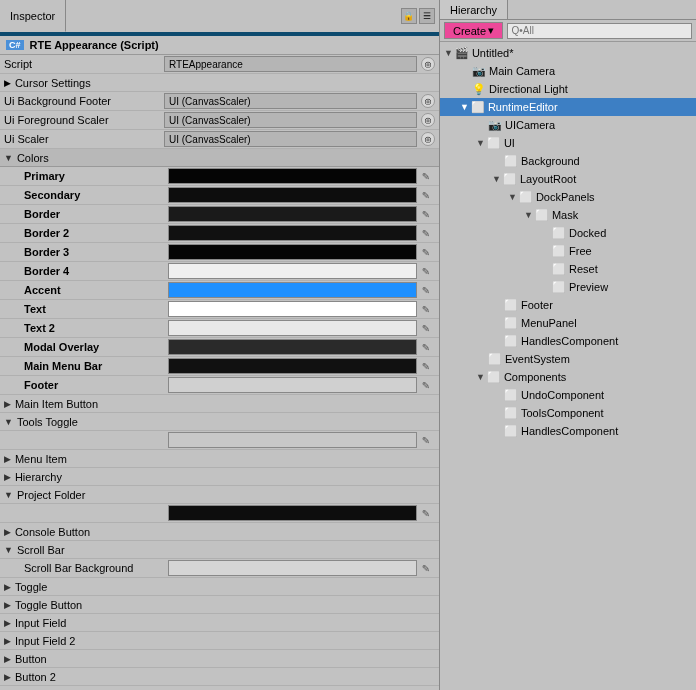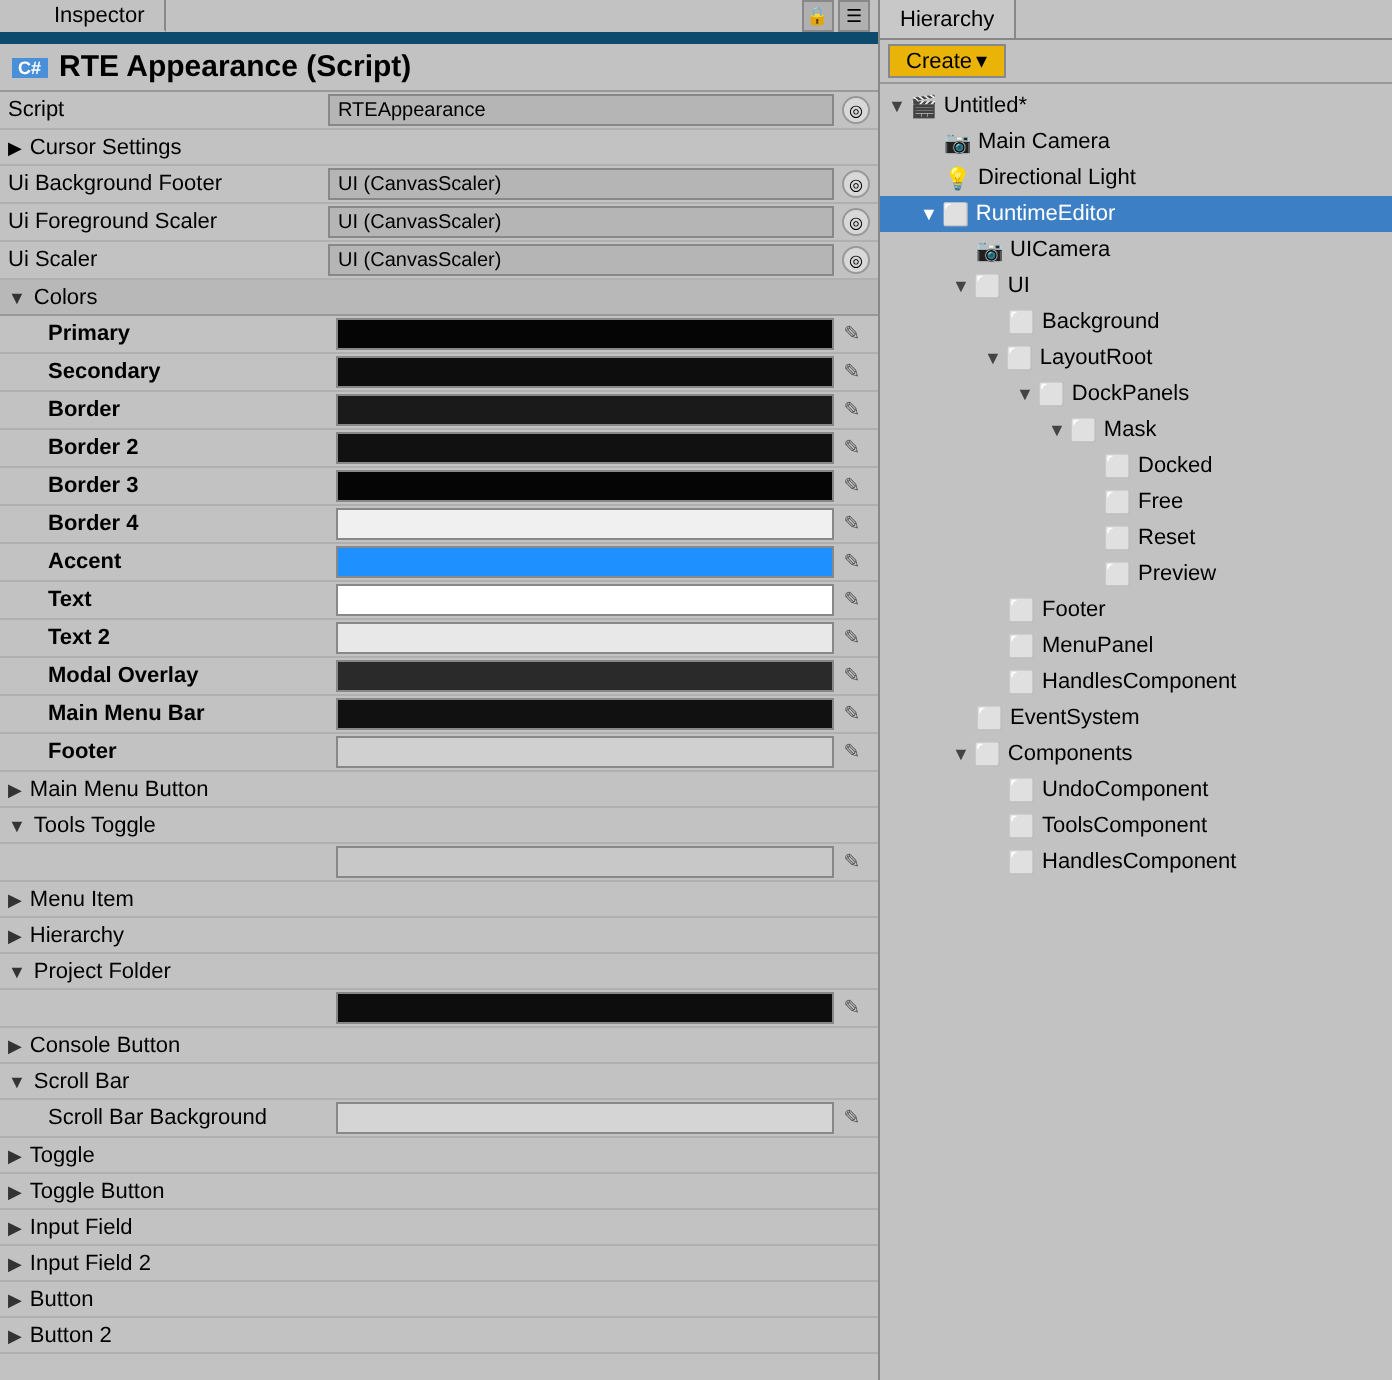--- a/index.html
+++ b/index.html
@@ -19,23 +19,22 @@
       height: 690px;
       background: #c2c2c2;
       display: flex;
       flex-direction: column;
       border-right: 1px solid #888;
     }
 
     .tab-bar {
       display: flex;
       background: #c2c2c2;
-      border-bottom: 6px solid #0c4a6e;
-      height: 22px;
-      padding-left: 17px;
+      border-bottom: 4px solid #0c4a6e;
+      height: 36px;
     }
 
     .tab {
       padding: 2px 10px;
       font-size: 11px;
       cursor: pointer;
       border-right: 1px solid #888;
       display: flex;
       align-items: center;
       background: #c8c8c8;
@@ -68,21 +67,21 @@
 
     .script-row {
       display: flex;
       align-items: center;
       padding: 3px 6px;
       background: #c2c2c2;
       border-bottom: 1px solid #999;
     }
 
     .script-label {
-      font-size: 15px;
+      font-size: 11px;
       font-weight: bold;
       margin-right: 0;
     }
 
     .script-cs-badge {
       background: #4a90d9;
       color: white;
       font-size: 9px;
       padding: 0 3px;
       margin-right: 6px;
@@ -299,21 +298,21 @@
     .hierarchy-toolbar {
       display: flex;
       align-items: center;
       height: 22px;
       padding: 2px 4px;
       border-bottom: 1px solid #999;
       gap: 4px;
     }
 
     .create-btn {
-      background: #eab308;
+      background: #ec4899;
       border: 1px solid #888;
       padding: 1px 8px;
       font-size: 11px;
       cursor: pointer;
       display: flex;
       align-items: center;
       gap: 2px;
     }
 
     .search-box {
@@ -508,21 +507,21 @@
       <button class="eye-btn">✎</button>
     </div>
     <div class="color-swatch-row">
       <span class="row-label bold indent1">Footer</span>
       <div class="row-value light-gray"></div>
       <button class="eye-btn">✎</button>
     </div>
 
     <div class="subsection-header">
       <span class="triangle">▶</span>
-      <span>Main Menu Button</span>
+      <span>Main Item Button</span>
     </div>
 
     <div class="subsection-header">
       <span class="triangle">▼</span>
       <span>Tools Toggle</span>
     </div>
     <div class="color-swatch-row">
       <span class="row-label indent1"></span>
       <div class="row-value light-gray" style="background:#c8c8c8;"></div>
       <button class="eye-btn">✎</button>
@@ -603,20 +602,23 @@
     <div class="hierarchy-tab">
       <span>Hierarchy</span>
     </div>
   </div>
 
   <div class="hierarchy-toolbar">
     <button class="create-btn">
       <span>Create</span>
       <span>▾</span>
     </button>
+    <div class="search-box">
+      <input class="search-input-el" type="text" placeholder="Q•All" style="">
+    </div>
   </div>
 
   <div class="hierarchy-content">
 
     <div class="h-item" style="padding-left: 4px;">
       <span class="h-tri">▼</span>
       <span class="h-icon">🎬</span>
       <span>Untitled*</span>
     </div>
 

